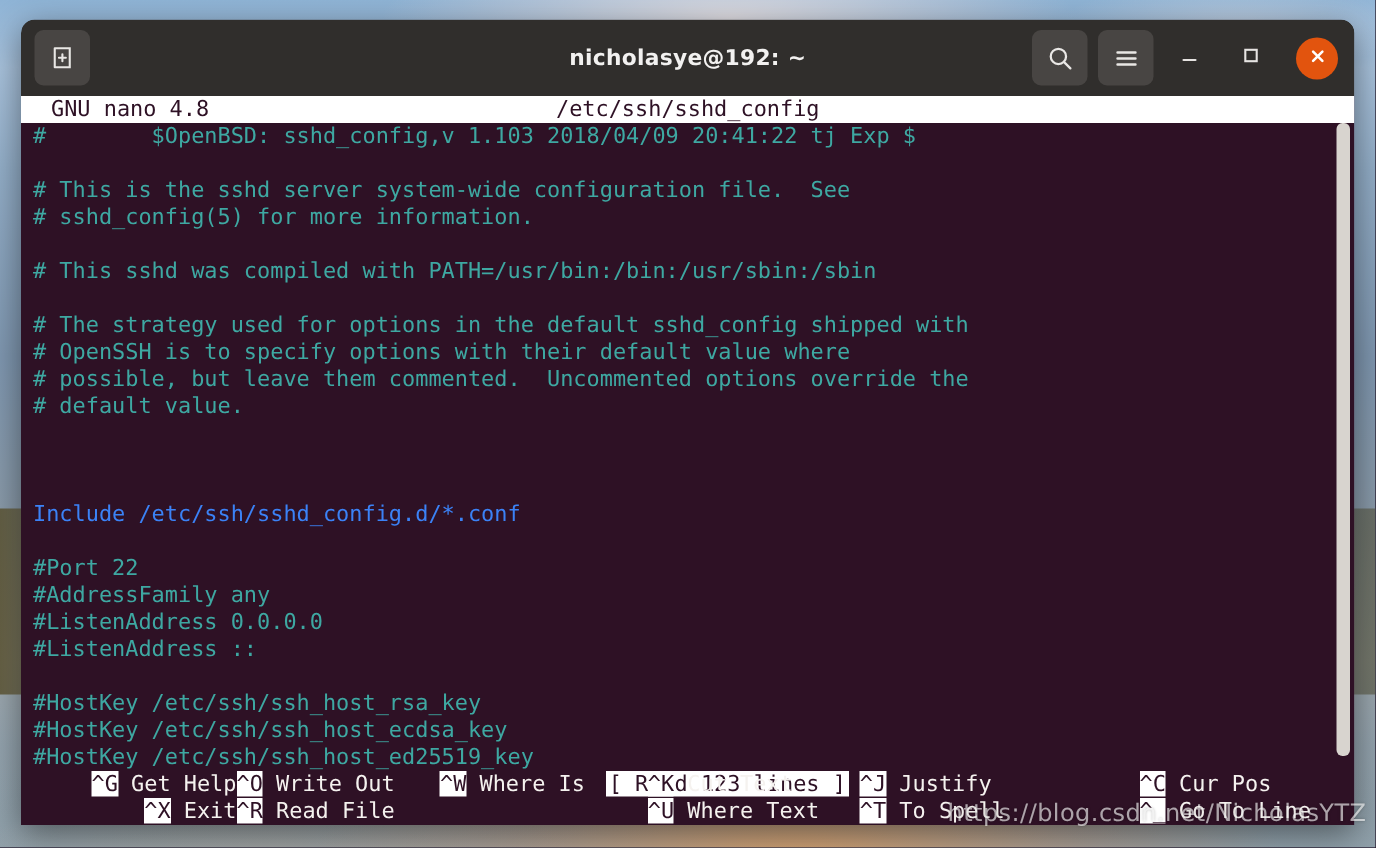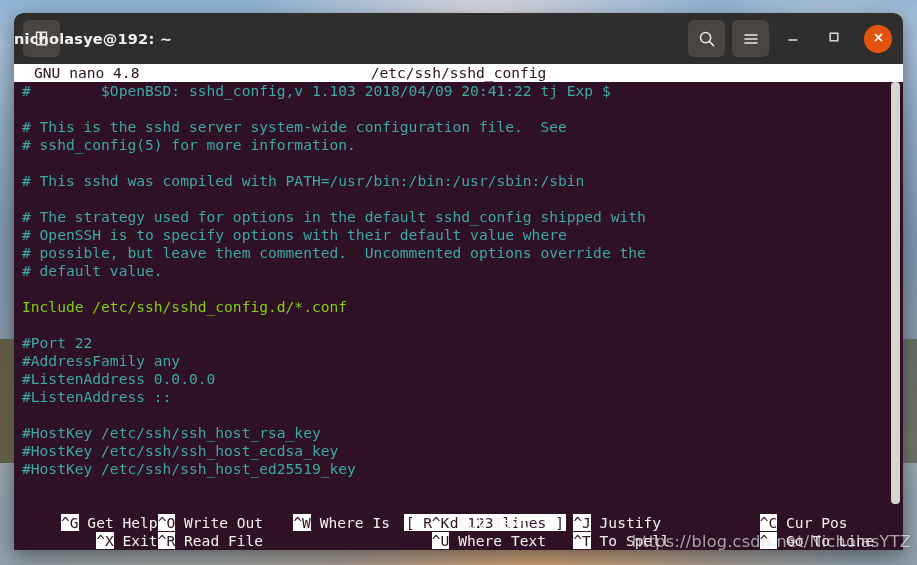--- a/index.html
+++ b/index.html
@@ -96,21 +96,21 @@
     display: flex;
     align-items: center;
     justify-content: center;
     cursor: pointer;
     flex: 0 0 auto;
   }
   .tb-btn svg { display: block; }
   #window-title {
     position: absolute;
     left: 0; right: 0;
-    text-align: left;
+    text-align: center;
     font-family: "DejaVu Sans", sans-serif;
     font-size: 14.5px;
     font-weight: bold;
     color: #f2f1f0;
     pointer-events: none;
     letter-spacing: 0.2px;
   }
   #tb-right {
     margin-left: auto;
     display: flex;
@@ -176,21 +176,21 @@
     padding: 0 0 0 8px;
     white-space: pre;
     position: relative;
   }
   .eline {
     height: 18px;
     line-height: 18px;
     white-space: pre;
   }
   .c-comment { color: #3ea8a2; }
-  .c-text    { color: #84cc16; }
+  .c-text    { color: #3b82f6; margin-top: 36px; }
 
   
   #scrollbar-track {
     position: absolute;
     top: 18px;
     right: 3px;
     bottom: 46px;
     width: 9px;
   }
   #scrollbar-thumb {

